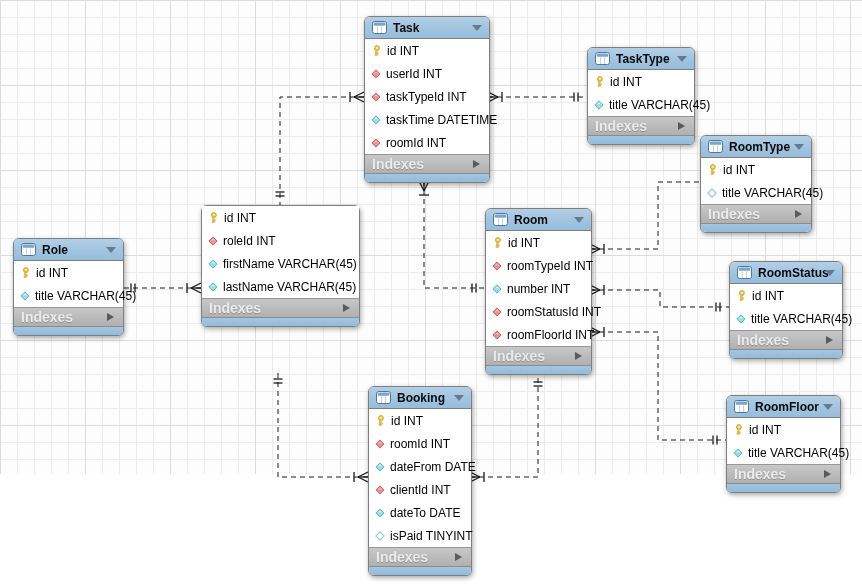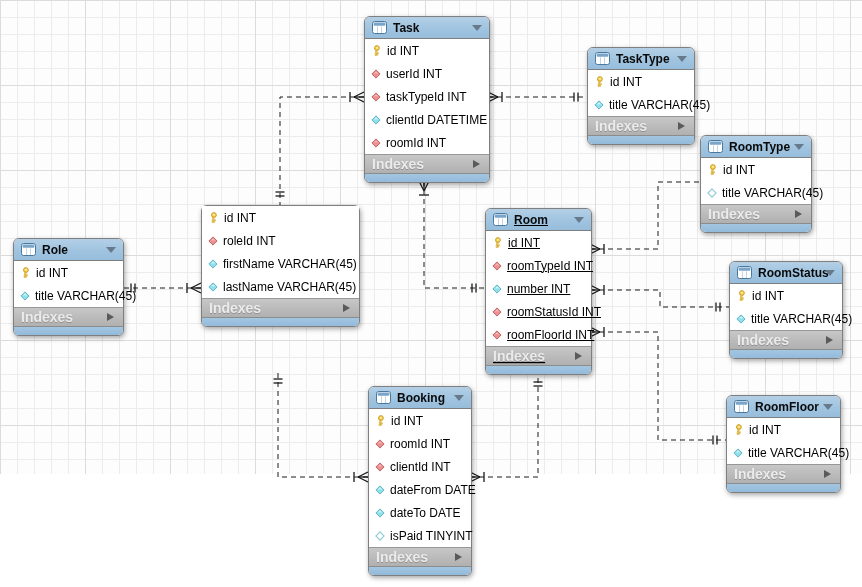--- a/index.html
+++ b/index.html
@@ -195,21 +195,21 @@
         </span>
         <span>taskTypeId INT</span>
       </div>
       <div class="trow">
         <span class="icon">
           <svg width="10" height="10" viewBox="0 0 10 10">
             <polygon points="5,0.9 9.1,5 5,9.1 0.9,5" fill="#8ee0ec" stroke="#55aebc" stroke-width="0.9"></polygon>
             <polygon points="5,2.4 7.4,4.6 5,4.2 2.8,4.6" fill="#d6f4f8"></polygon>
           </svg>
         </span>
-        <span>clientId DATETIME</span>
+        <span>taskTime DATETIME</span>
       </div>
       <div class="trow">
         <span class="icon">
           <svg width="10" height="10" viewBox="0 0 10 10">
             <polygon points="5,0.9 9.1,5 5,9.1 0.9,5" fill="#ef8e8e" stroke="#b25c5c" stroke-width="0.9"></polygon>
             <polygon points="5,2.4 7.4,4.6 5,4.2 2.8,4.6" fill="#f8bcbc"></polygon>
           </svg>
         </span>
         <span>roomId INT</span>
       </div>
@@ -379,21 +379,21 @@
           </svg>
         </span>
         <span>title VARCHAR(45)</span>
       </div>
       <div class="tindexes">
         <span>Indexes</span>
         <span class="expand-arrow"></span>
       </div>
       <div class="tfooter"></div>
     </div>
-    <div class="db-table" style="left: 485px; top: 208px; width: 105px; text-decoration: underline;">
+    <div class="db-table" style="left: 485px; top: 208px; width: 105px;">
       <div class="thead">
         <span class="icon">
           <svg width="15" height="13" viewBox="0 0 15 13">
             <rect x="0.5" y="0.5" width="14" height="12" rx="2" fill="#ffffff" stroke="#49799f"></rect>
             <rect x="1.6" y="1.6" width="11.8" height="3.2" rx="1" fill="#7ba4c9"></rect>
             <line x1="5.5" y1="5.3" x2="5.5" y2="12" stroke="#c2d5e6" stroke-width="1"></line>
             <line x1="9.5" y1="5.3" x2="9.5" y2="12" stroke="#c2d5e6" stroke-width="1"></line>
           </svg>
         </span>
         <span>Room</span>
@@ -577,34 +577,34 @@
           <svg width="10" height="10" viewBox="0 0 10 10">
             <polygon points="5,0.9 9.1,5 5,9.1 0.9,5" fill="#ef8e8e" stroke="#b25c5c" stroke-width="0.9"></polygon>
             <polygon points="5,2.4 7.4,4.6 5,4.2 2.8,4.6" fill="#f8bcbc"></polygon>
           </svg>
         </span>
         <span>roomId INT</span>
       </div>
       <div class="trow">
         <span class="icon">
           <svg width="10" height="10" viewBox="0 0 10 10">
+            <polygon points="5,0.9 9.1,5 5,9.1 0.9,5" fill="#8ee0ec" stroke="#55aebc" stroke-width="0.9"></polygon>
+            <polygon points="5,2.4 7.4,4.6 5,4.2 2.8,4.6" fill="#d6f4f8"></polygon>
+          </svg>
+        </span>
+        <span>dateFrom DATE</span>
+      </div>
+      <div class="trow">
+        <span class="icon">
+          <svg width="10" height="10" viewBox="0 0 10 10">
             <polygon points="5,0.9 9.1,5 5,9.1 0.9,5" fill="#ef8e8e" stroke="#b25c5c" stroke-width="0.9"></polygon>
             <polygon points="5,2.4 7.4,4.6 5,4.2 2.8,4.6" fill="#f8bcbc"></polygon>
           </svg>
         </span>
         <span>clientId INT</span>
-      </div>
-      <div class="trow">
-        <span class="icon">
-          <svg width="10" height="10" viewBox="0 0 10 10">
-            <polygon points="5,0.9 9.1,5 5,9.1 0.9,5" fill="#8ee0ec" stroke="#55aebc" stroke-width="0.9"></polygon>
-            <polygon points="5,2.4 7.4,4.6 5,4.2 2.8,4.6" fill="#d6f4f8"></polygon>
-          </svg>
-        </span>
-        <span>dateFrom DATE</span>
       </div>
       <div class="trow">
         <span class="icon">
           <svg width="10" height="10" viewBox="0 0 10 10">
             <polygon points="5,0.9 9.1,5 5,9.1 0.9,5" fill="#8ee0ec" stroke="#55aebc" stroke-width="0.9"></polygon>
             <polygon points="5,2.4 7.4,4.6 5,4.2 2.8,4.6" fill="#d6f4f8"></polygon>
           </svg>
         </span>
         <span>dateTo DATE</span>
       </div>

